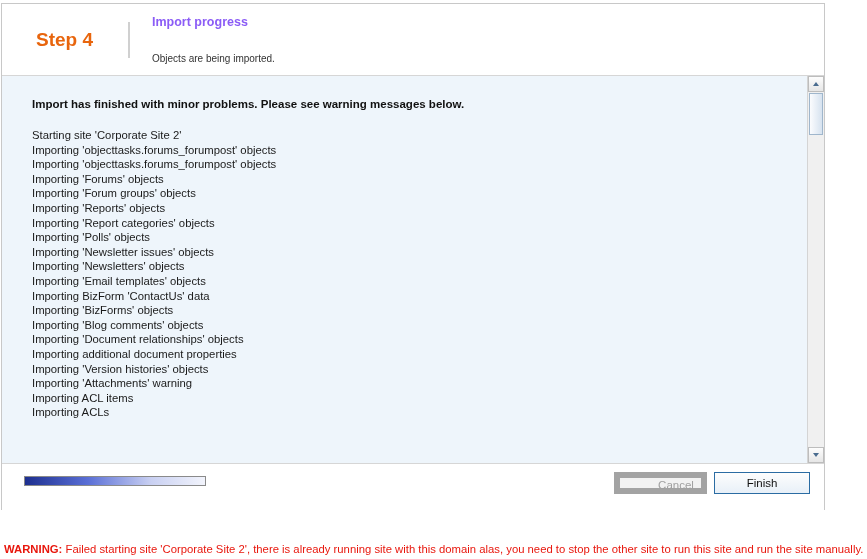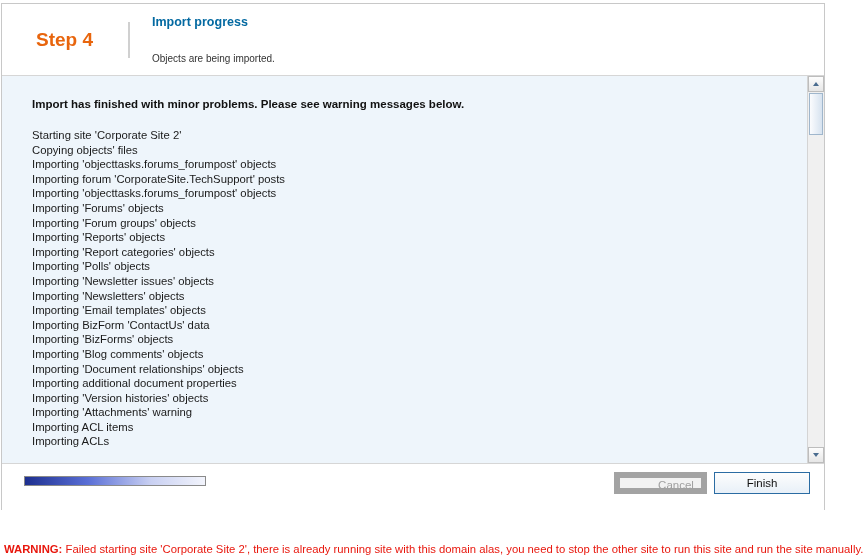--- a/index.html
+++ b/index.html
@@ -43,21 +43,21 @@
     height: 36px;
     background: #d0d0d0;
     margin-right: 22px;
   }
   .header-texts {
     display: flex;
     flex-direction: column;
     justify-content: center;
   }
   .header-title {
-    color: #0369a1;
+    color: #8b5cf6;
     font-size: 12.5px;
     font-weight: bold;
     margin-bottom: 24px;
   }
   .header-sub {
     color: #333333;
     font-size: 10px;
   }
   .log-area {
     position: relative;
@@ -195,23 +195,21 @@
       <div class="header-title">Import progress</div>
       <div class="header-sub">Objects are being imported.</div>
     </div>
   </div>
 
   <div class="log-area">
     <div class="log-inner">
       <div class="log-heading">Import has finished with minor problems. Please see warning messages below.</div>
       <div id="log-lines">
           <div class="log-line">Starting site 'Corporate Site 2'</div>
-          <div class="log-line">Copying objects' files</div>
           <div class="log-line">Importing 'objecttasks.forums_forumpost' objects</div>
-          <div class="log-line">Importing forum 'CorporateSite.TechSupport' posts</div>
           <div class="log-line">Importing 'objecttasks.forums_forumpost' objects</div>
           <div class="log-line">Importing 'Forums' objects</div>
           <div class="log-line">Importing 'Forum groups' objects</div>
           <div class="log-line">Importing 'Reports' objects</div>
           <div class="log-line">Importing 'Report categories' objects</div>
           <div class="log-line">Importing 'Polls' objects</div>
           <div class="log-line">Importing 'Newsletter issues' objects</div>
           <div class="log-line">Importing 'Newsletters' objects</div>
           <div class="log-line">Importing 'Email templates' objects</div>
           <div class="log-line">Importing BizForm 'ContactUs' data</div>

